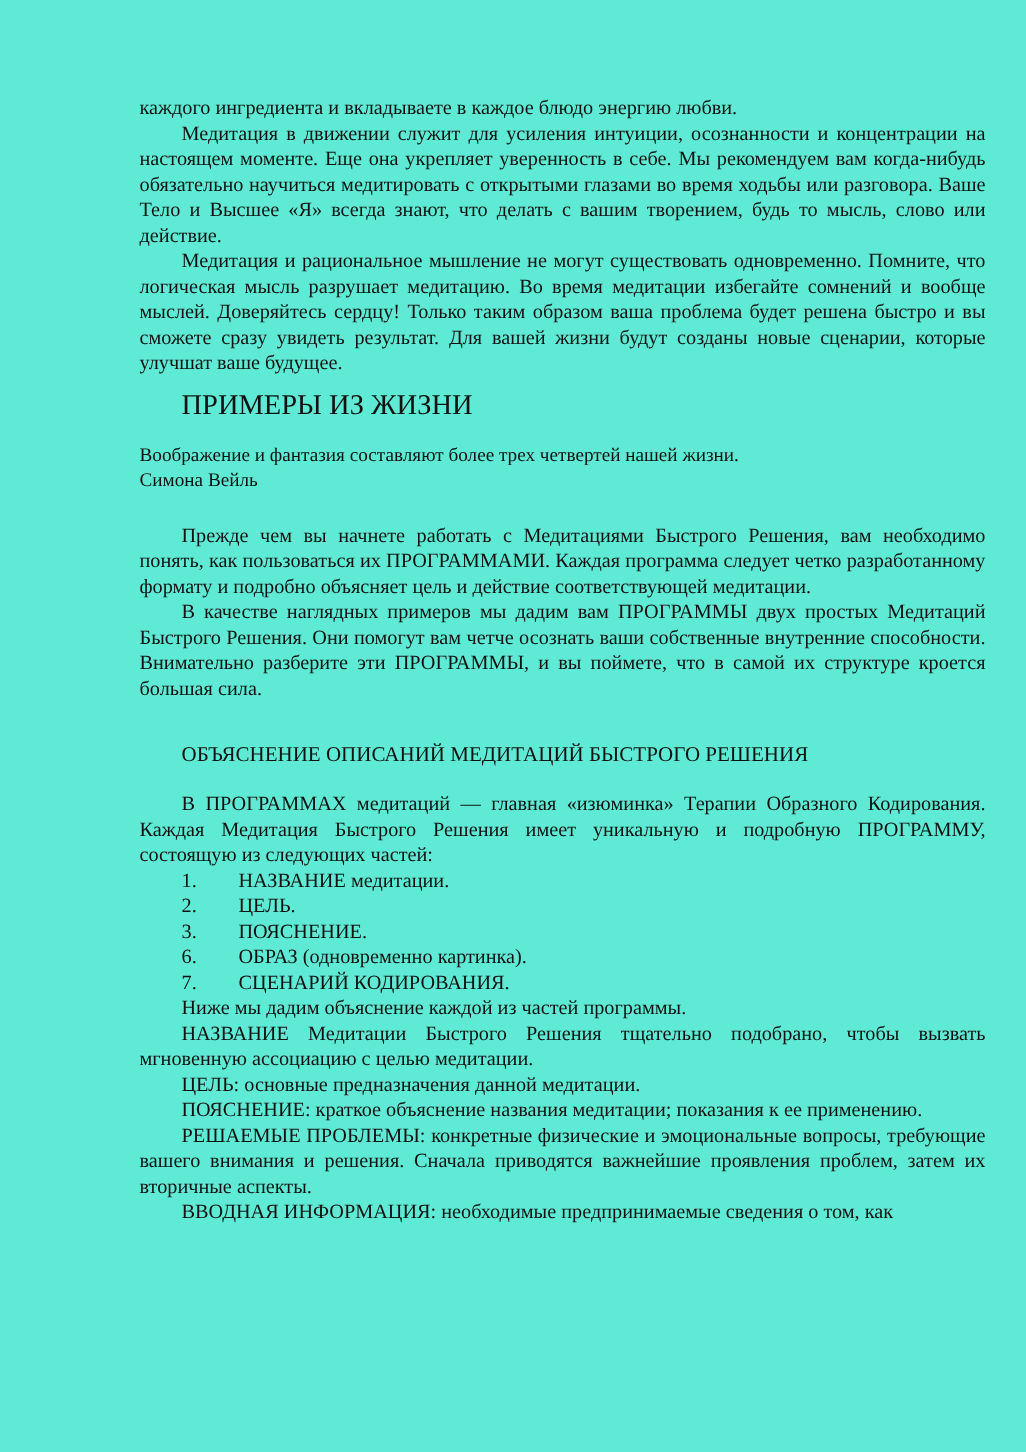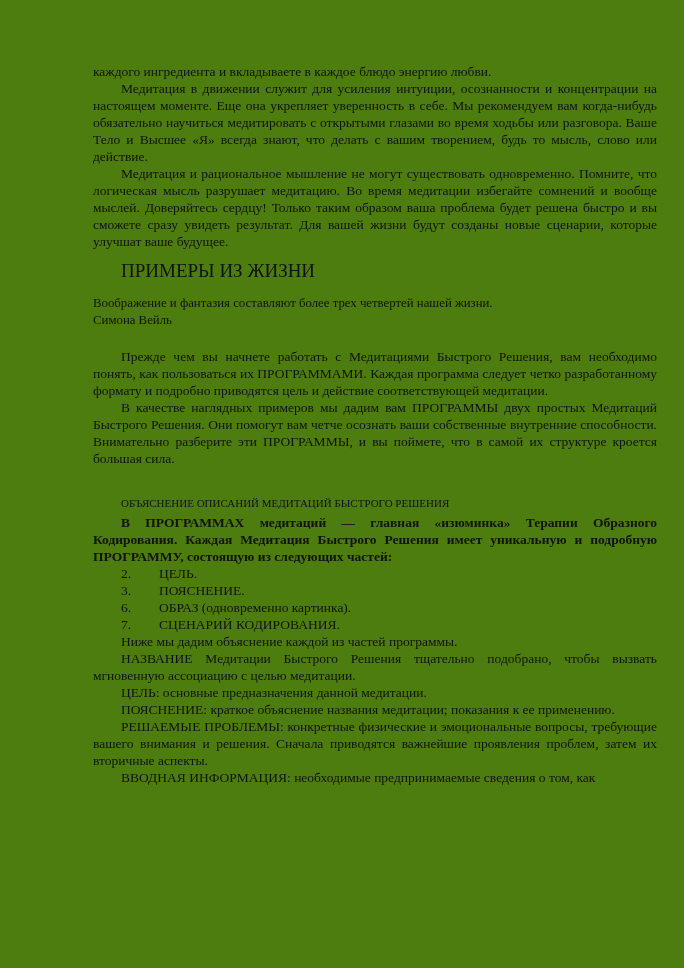--- a/index.html
+++ b/index.html
@@ -1,20 +1,20 @@
 <!DOCTYPE html>
 <html><head>
 <meta charset="utf-8">
 <style>
   html, body { margin: 0; padding: 0; background: #ffffff; }
   .page {
     position: relative;
     width: 684px;
     height: 968px;
-    background: #4d7c0f;
+    background: #5eead4;
     box-sizing: border-box;
     padding: 63px 27px 0 93px;
     font-family: "Liberation Serif", serif;
     font-size: 13.5px;
     line-height: 17px;
     color: #121212;
     overflow: hidden;
   }
   p { margin: 0; }
   .para {
@@ -32,26 +32,26 @@
     font-weight: normal;
   }
   .epigraph {
     margin: 13px 19px 0 0;
     text-align: left;
     font-size: 12.8px;
     line-height: 17px;
   }
   .after-epigraph { margin-top: 19px; }
   .subsection-heading {
-    font-size: 11px;
+    font-size: 14px;
     line-height: 17px;
     margin: 28px 0 0 28px;
     font-weight: normal;
   }
-  .after-subheading { margin-top: 2px; font-weight: bold; }
+  .after-subheading { margin-top: 15px; }
   .numbered-list { margin: 0; }
   .list-item {
     text-align: justify;
     text-indent: 28px;
   }
   .list-num {
     display: inline-block;
     width: 38px;
     text-indent: 0;
   }
@@ -68,29 +68,32 @@
 
   <p class="para">Медитация и рациональное мышление не могут существовать одновременно. Помните, что логическая мысль разрушает медитацию. Во время медитации избегайте сомнений и вообще мыслей. Доверяйтесь сердцу! Только таким образом ваша проблема будет решена быстро и вы сможете сразу увидеть результат. Для вашей жизни будут созданы новые сценарии, которые улучшат ваше будущее.</p>
 
   <h1 class="section-heading">ПРИМЕРЫ ИЗ ЖИЗНИ</h1>
 
   <div class="epigraph">
     <p>Воображение и фантазия составляют более трех четвертей нашей жизни.</p>
     <p>Симона Вейль</p>
   </div>
 
-  <p class="para after-epigraph">Прежде чем вы начнете работать с Медитациями Быстрого Решения, вам необходимо понять, как пользоваться их ПРОГРАММАМИ. Каждая программа следует четко разработанному формату и подробно приводятся цель и действие соответствующей медитации.</p>
+  <p class="para after-epigraph">Прежде чем вы начнете работать с Медитациями Быстрого Решения, вам необходимо понять, как пользоваться их ПРОГРАММАМИ. Каждая программа следует четко разработанному формату и подробно объясняет цель и действие соответствующей медитации.</p>
 
   <p class="para">В качестве наглядных примеров мы дадим вам ПРОГРАММЫ двух простых Медитаций Быстрого Решения. Они помогут вам четче осознать ваши собственные внутренние способности. Внимательно разберите эти ПРОГРАММЫ, и вы поймете, что в самой их структуре кроется большая сила.</p>
 
   <h2 class="subsection-heading">ОБЪЯСНЕНИЕ ОПИСАНИЙ МЕДИТАЦИЙ БЫСТРОГО РЕШЕНИЯ</h2>
 
   <p class="para after-subheading">В ПРОГРАММАХ медитаций — главная «изюминка» Терапии Образного Кодирования. Каждая Медитация Быстрого Решения имеет уникальную и подробную ПРОГРАММУ, состоящую из следующих частей:</p>
 
   <div class="numbered-list">
+    <p class="list-item">
+      <span class="list-num">1.</span><span>НАЗВАНИЕ медитации.</span>
+    </p>
     <p class="list-item">
       <span class="list-num">2.</span><span>ЦЕЛЬ.</span>
     </p>
     <p class="list-item">
       <span class="list-num">3.</span><span>ПОЯСНЕНИЕ.</span>
     </p>
     <p class="list-item">
       <span class="list-num">6.</span><span>ОБРАЗ (одновременно картинка).</span>
     </p>
     <p class="list-item">

